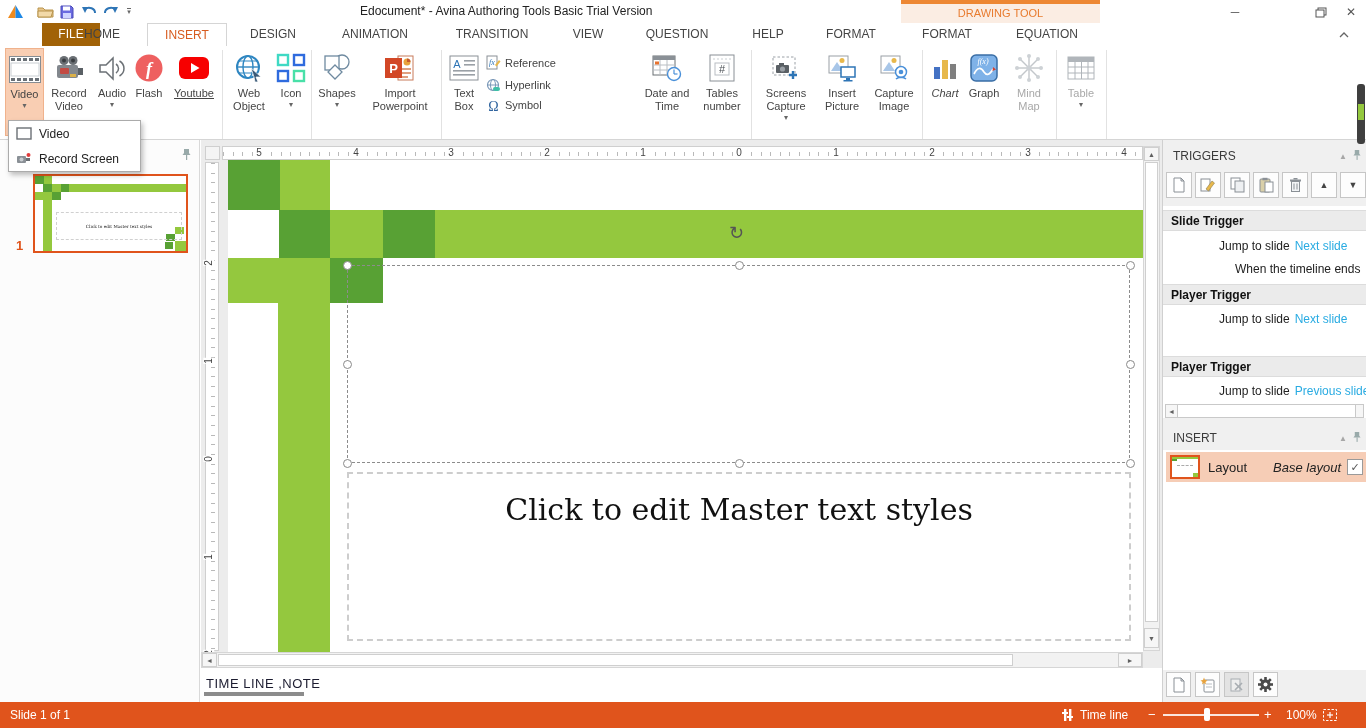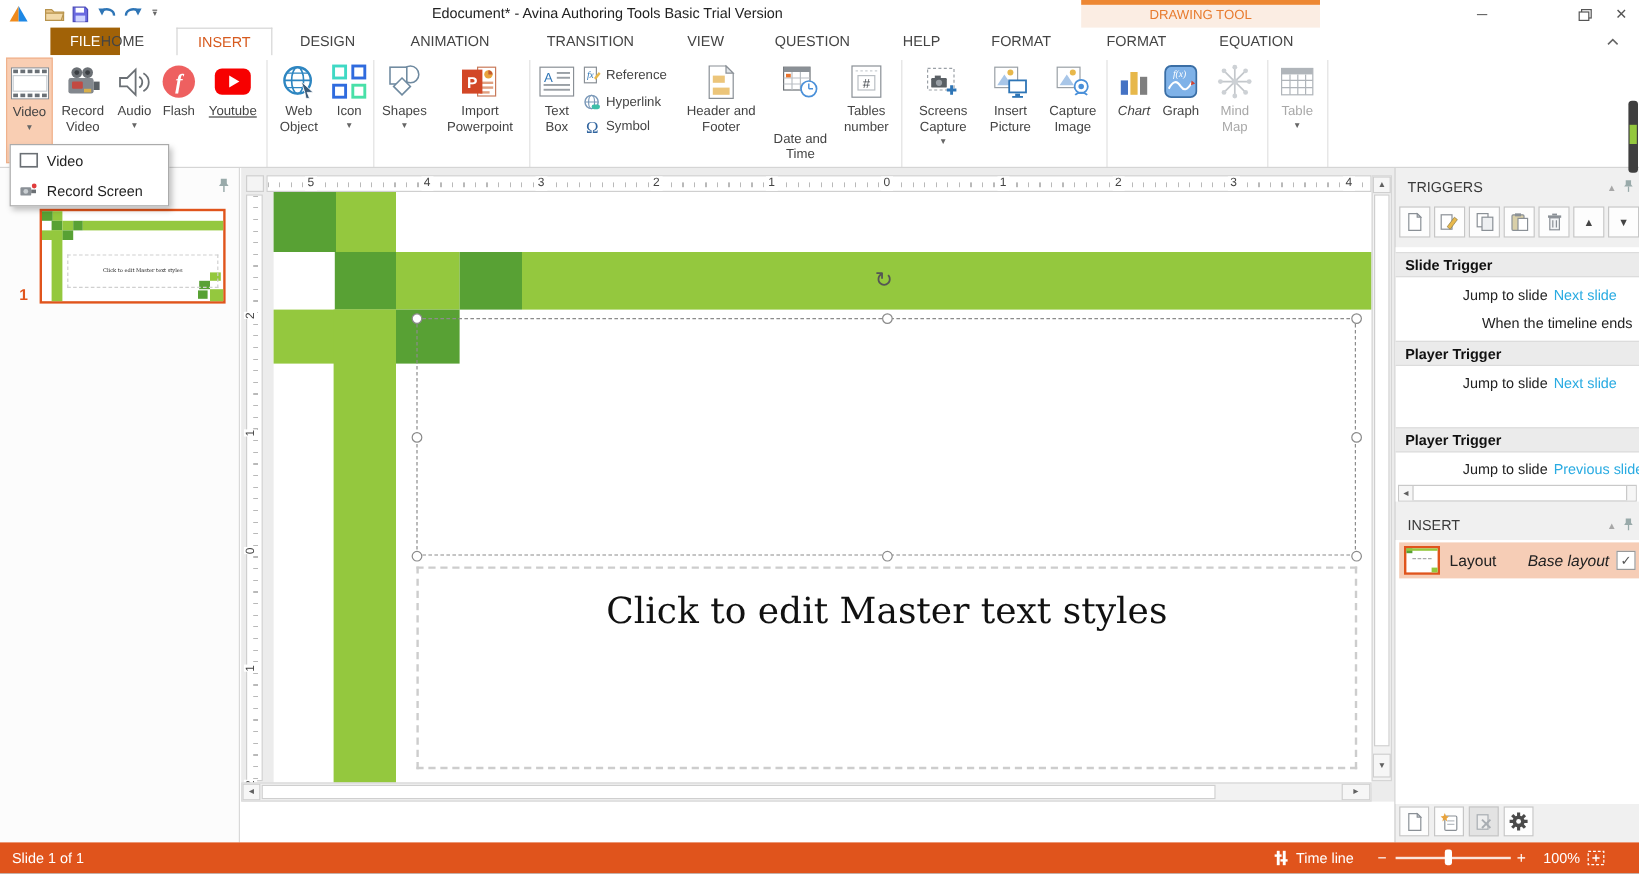--- a/index.html
+++ b/index.html
@@ -350,33 +350,22 @@
     </div>
     <div class="smallbtn" style="left:486px;top:49px;">
       <span class="ricon">
         <svg width="15" height="15" viewBox="0 0 15 15">
             <text x="7.5" y="12.5" font-size="14" fill="#30649E" text-anchor="middle" font-family="serif">Ω</text>
           </svg>
       </span>
       <span>Symbol</span>
     </div>
 
-    <div class="rbtn" style="left:564px;width:74px;">
-      <span class="ricon">
-        <svg width="24" height="29" viewBox="0 0 24 29">
-            <path d="M2,1 h14 l6,6 v21 h-20 z" fill="#fff" stroke="#8a9096"></path>
-            <path d="M16,1 l6,6 h-6 z" fill="#e2e6ea" stroke="#8a9096"></path>
-            <rect x="5" y="9" width="10" height="6" fill="#ECC57A"></rect>
-            <rect x="5" y="19" width="14" height="6" fill="#ECC57A"></rect>
-          </svg>
-      </span>
-      <span>Header and Footer</span>
-    </div>
-
-    <div class="rbtn" style="left:640px;width:54px;justify-content:space-between;">
+
+    <div class="rbtn" style="left:640px;width:54px;">
       <span class="ricon">
         <svg width="30" height="28" viewBox="0 0 30 28">
             <rect x="1" y="2" width="22" height="19" fill="#fff" stroke="#6b7075"></rect>
             <rect x="1" y="2" width="22" height="4" fill="#8a9096"></rect>
             <line x1="1" y1="11" x2="23" y2="11" stroke="#b9bec3"></line>
             <line x1="1" y1="16" x2="23" y2="16" stroke="#b9bec3"></line>
             <line x1="8" y1="6" x2="8" y2="21" stroke="#b9bec3"></line>
             <line x1="15" y1="6" x2="15" y2="21" stroke="#b9bec3"></line>
             <rect x="3" y="7.5" width="4" height="3" fill="#E8732E"></rect>
             <circle cx="22" cy="20" r="6.5" fill="#fff" stroke="#4A90D9" stroke-width="1.4"></circle>
@@ -613,20 +602,24 @@
     <span class="sbarrow" style="left:0;top:0;width:15px;height:14px;">▲</span>
     <div class="sbthumb" style="left:1px;top:15px;width:13px;height:460px;"></div>
     <span class="sbarrow" style="left:0;top:481px;width:15px;height:20px;">▼</span>
   </div>
   <div class="hsb">
     <span class="sbarrow" style="left:0;top:0;width:15px;height:14px;">◄</span>
     <div class="sbthumb" style="left:16px;top:1px;width:795px;height:12px;"></div>
     <span class="sbarrow" style="left:916px;top:0;width:24px;height:14px;">►</span>
   </div>
 
+  <div class="bottombar">
+    <span class="tlnote">TIME LINE ,NOTE</span>
+    <div class="tlnote-underline"></div>
+  </div>
 
   <div class="rpanel">
     <div class="phdr" style="top:5px;">
       <span>TRIGGERS</span>
       <span class="tools">
         <span>▲</span>
         <span class="pin-svg"><svg width="8" height="12" viewBox="0 0 9 13">
               <path d="M2,1 h5 v4 l1.5,2 h-8 l1.5,-2 z" fill="#9aa"></path>
               <rect x="4" y="7" width="1.2" height="5" fill="#9aa"></rect>
             </svg></span>

